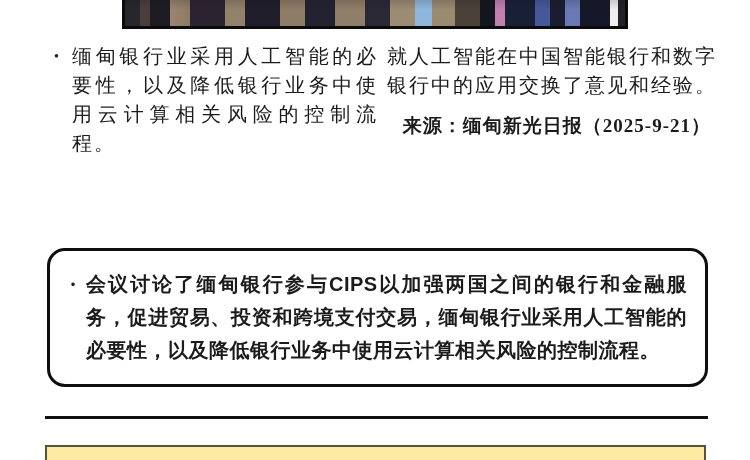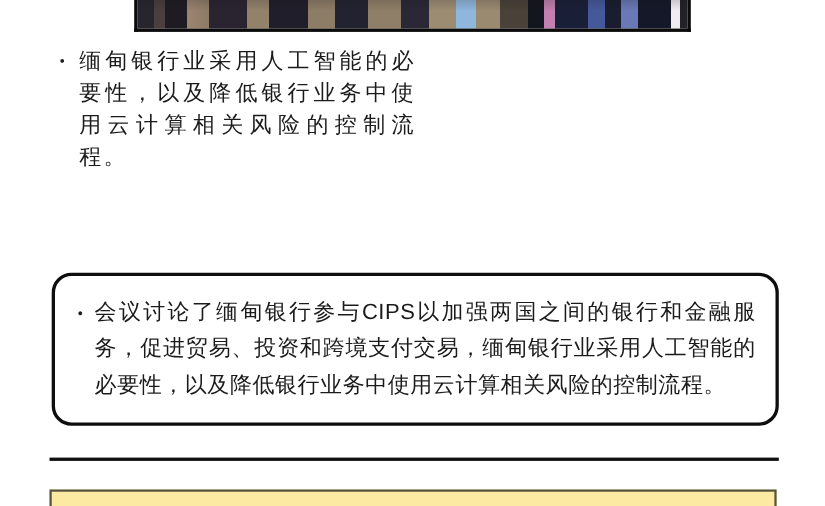--- a/index.html
+++ b/index.html
@@ -106,21 +106,21 @@
   .summary-bullet {
     flex: 0 0 26px;
     text-align: center;
     font-size: 13px;
     line-height: 33px;
     font-family: "Liberation Sans", "DejaVu Sans", sans-serif;
   }
   .summary-text {
     flex: 1;
     font-family: "Liberation Sans", "DejaVu Sans", sans-serif;
-    font-weight: 400;
+    font-weight: 700;
     font-size: 20px;
     line-height: 33px;
     letter-spacing: 0.5px;
     text-align: justify;
   }
 
   
   .divider {
     position: absolute;
     left: 45px;
@@ -149,20 +149,24 @@
   <div class="photo-strip" title="会议合影照片（底部裁切条）"></div>
 
   <div class="columns">
     <div class="col col-left">
       <div class="bullet-item">
         <span class="bullet-glyph">•</span>
         <span class="bullet-text">缅甸银行业采用人工智能的必要性，以及降低银行业务中使用云计算相关风险的控制流程。</span>
       </div>
     </div>
 
+    <div class="col col-right">
+      <div>就人工智能在中国智能银行和数字银行中的应用交换了意见和经验。</div>
+      <div class="source-line">来源：缅甸新光日报（2025-9-21）</div>
+    </div>
   </div>
 
   <div class="summary-box">
     <div class="summary-inner">
       <span class="summary-bullet">•</span>
       <span class="summary-text">会议讨论了缅甸银行参与CIPS以加强两国之间的银行和金融服务，促进贸易、投资和跨境支付交易，缅甸银行业采用人工智能的必要性，以及降低银行业务中使用云计算相关风险的控制流程。</span>
     </div>
   </div>
 
   <div class="divider"></div>

